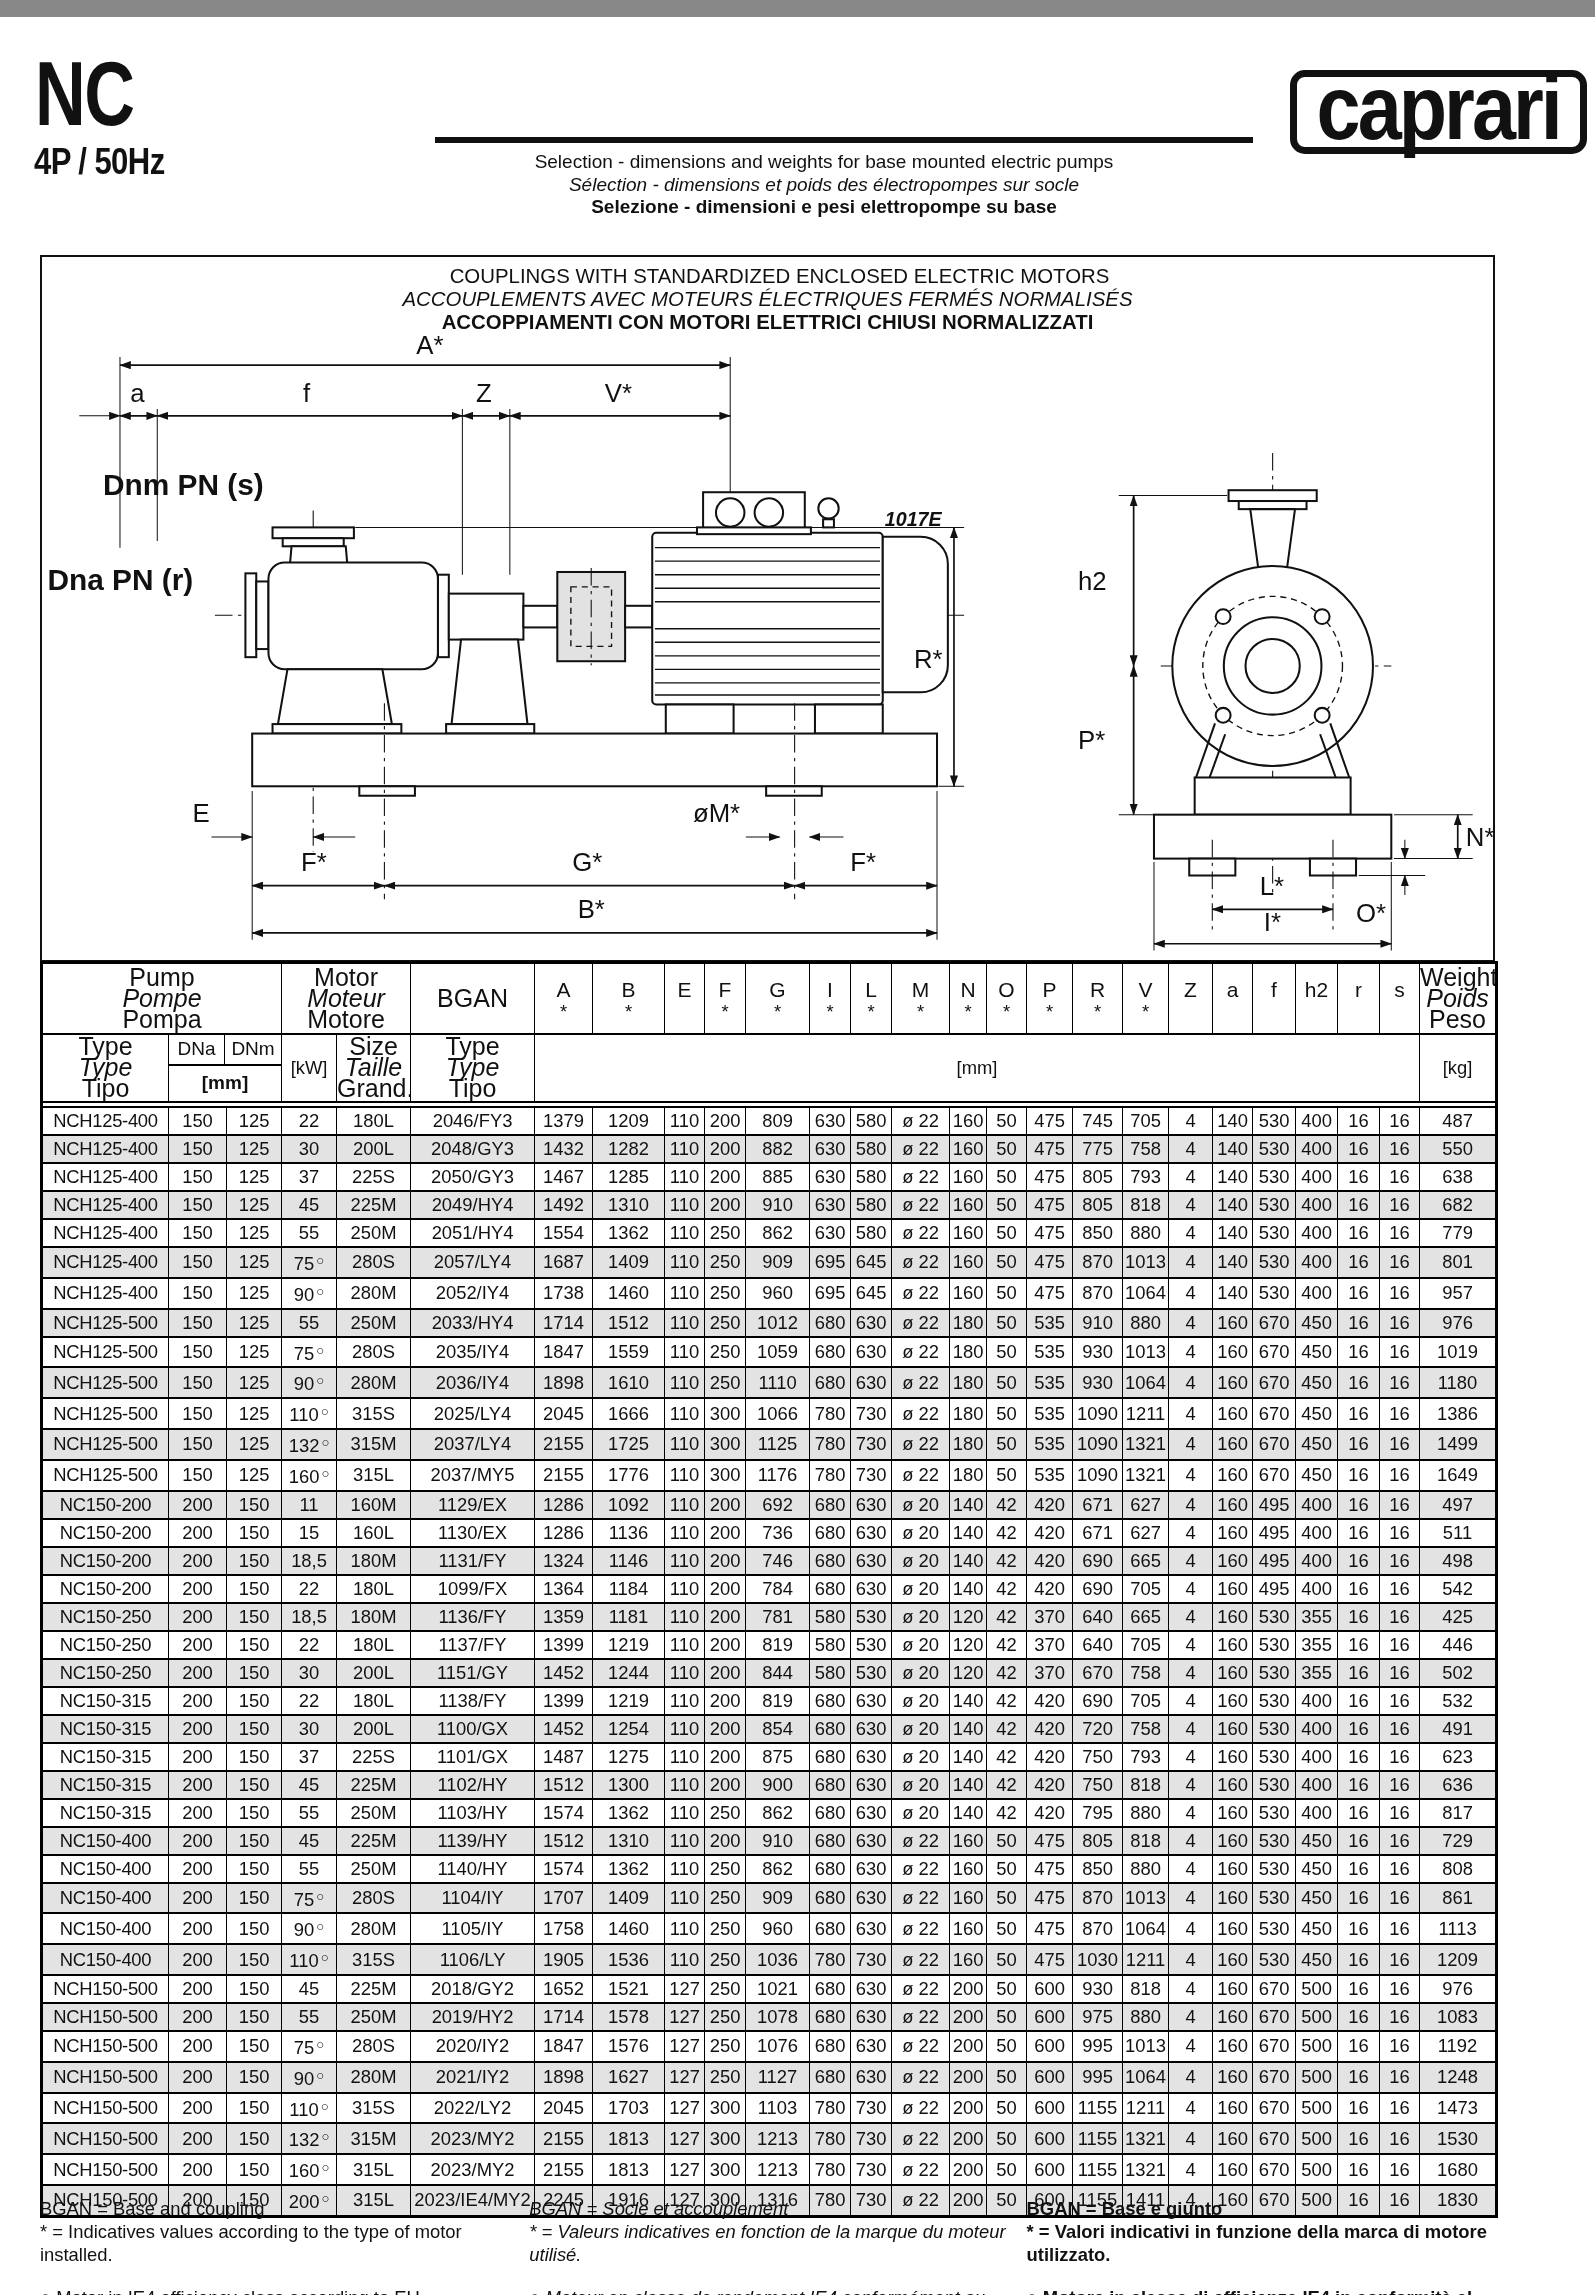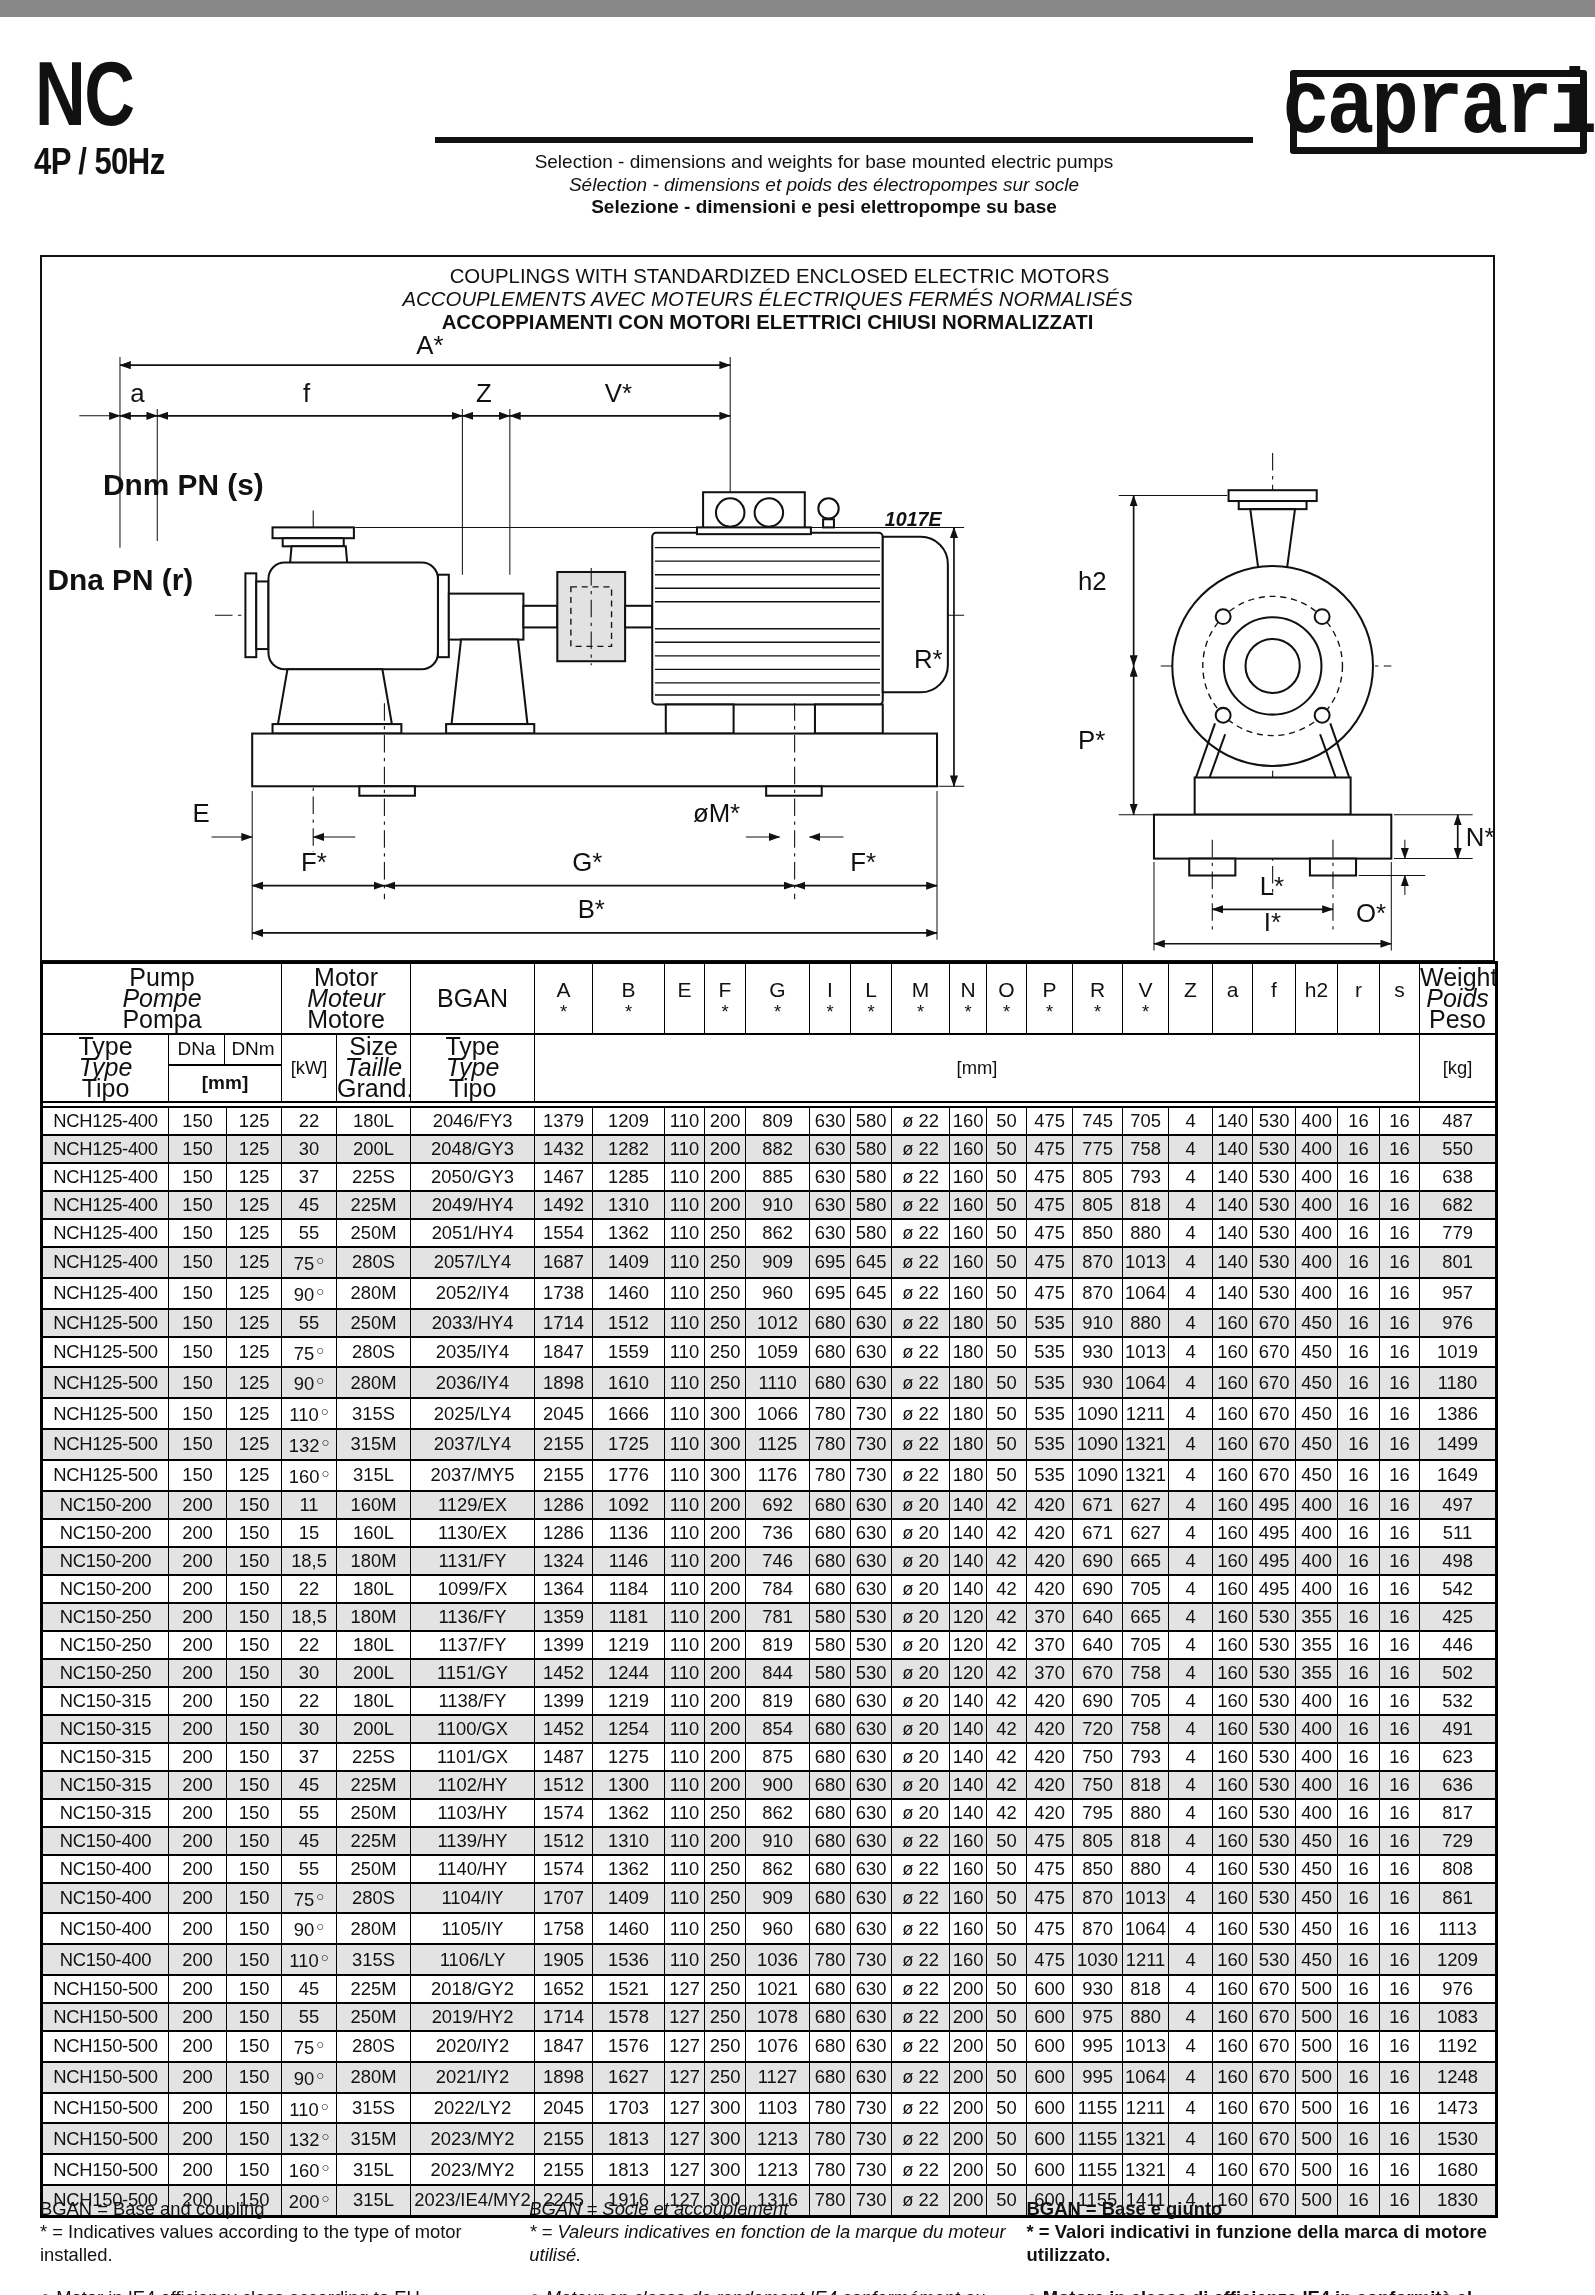--- a/index.html
+++ b/index.html
@@ -14,22 +14,22 @@
   .series  { position:absolute; left:35px; top:26px; font-size:90px; font-weight:bold;
              transform:scaleX(0.78); transform-origin:left top; letter-spacing:-2px; }
   .speed   { position:absolute; left:34px; top:124px; font-size:37px; font-weight:bold;
              transform:scaleX(0.84); transform-origin:left top; letter-spacing:-0.7px; }
   .head-rule { position:absolute; left:435px; top:120px; width:818px; height:5.5px; background:#111; }
   .desc-block { position:absolute; left:381px; top:134px; width:886px; text-align:center;
                 font-size:19px; line-height:22.5px; }
   .desc-block .i { font-style:italic; }
   .desc-block .b { font-weight:bold; }
   .logo-box { position:absolute; left:1290px; top:53px; width:297px; height:84px;
-              border:7.5px solid #111; border-radius:3px;
-              display:flex; align-items:center; justify-content:center; overflow:visible;font-family:Liberation Mono, monospace; }
+              border:7.5px solid #111; border-radius:15px;
+              display:flex; align-items:center; justify-content:center; overflow:visible; }
   .logo-box span { font-size:90px; font-weight:bold; letter-spacing:-3.4px; line-height:1;
                    transform:scaleX(0.88) translateY(-4.1px); }
   
   .diagram-box { position:absolute; left:40px; top:238px; width:1455px; height:707px;
                  border:2.7px solid #111; }
   .dtitle { position:relative; text-align:center; font-size:20.4px; line-height:23px; }
   .dtitle.t1 { margin-top:8.2px;padding-left:24px; }
   .dtitle.t2 { font-style:italic; }
   .dtitle.t3 { font-weight:bold; }
   .diagram-box svg { position:absolute; left:0; top:0; width:100%; height:100%; }

